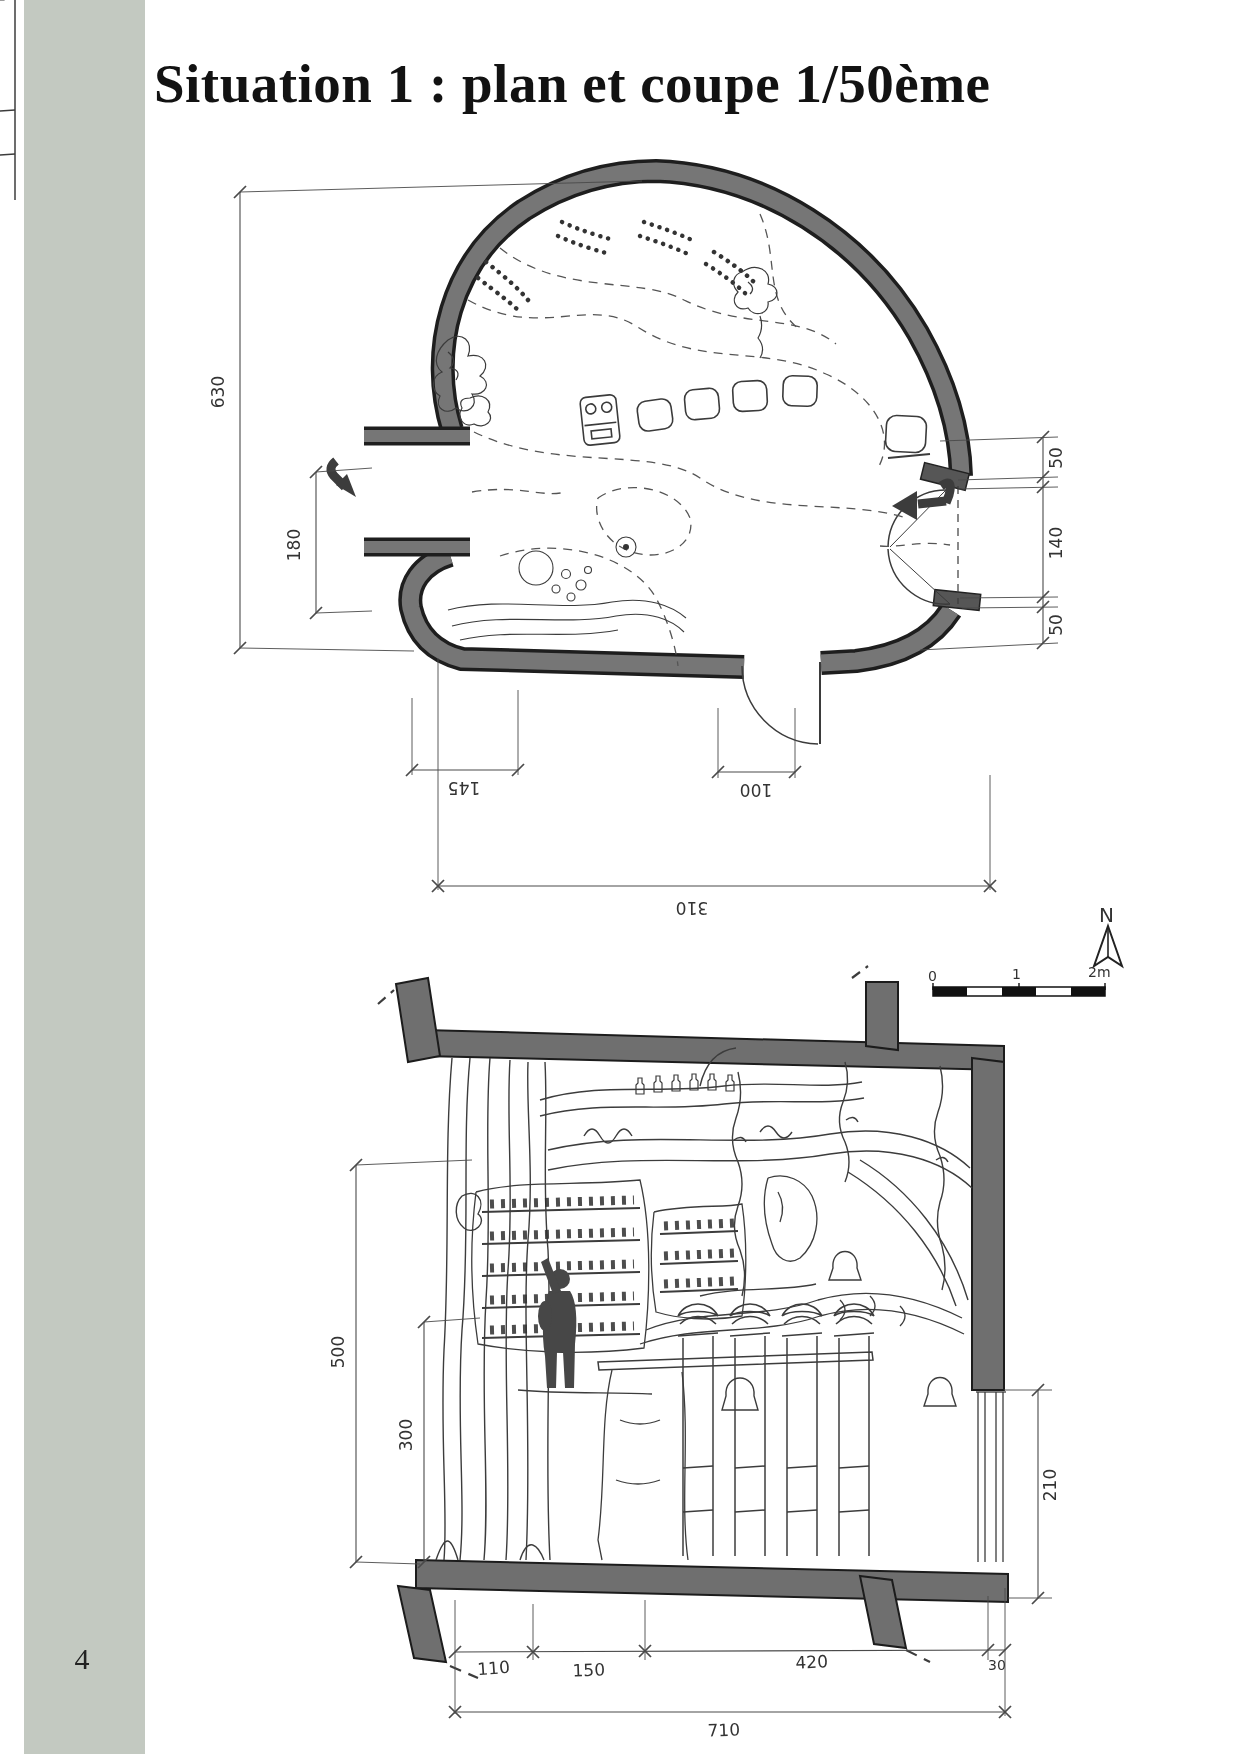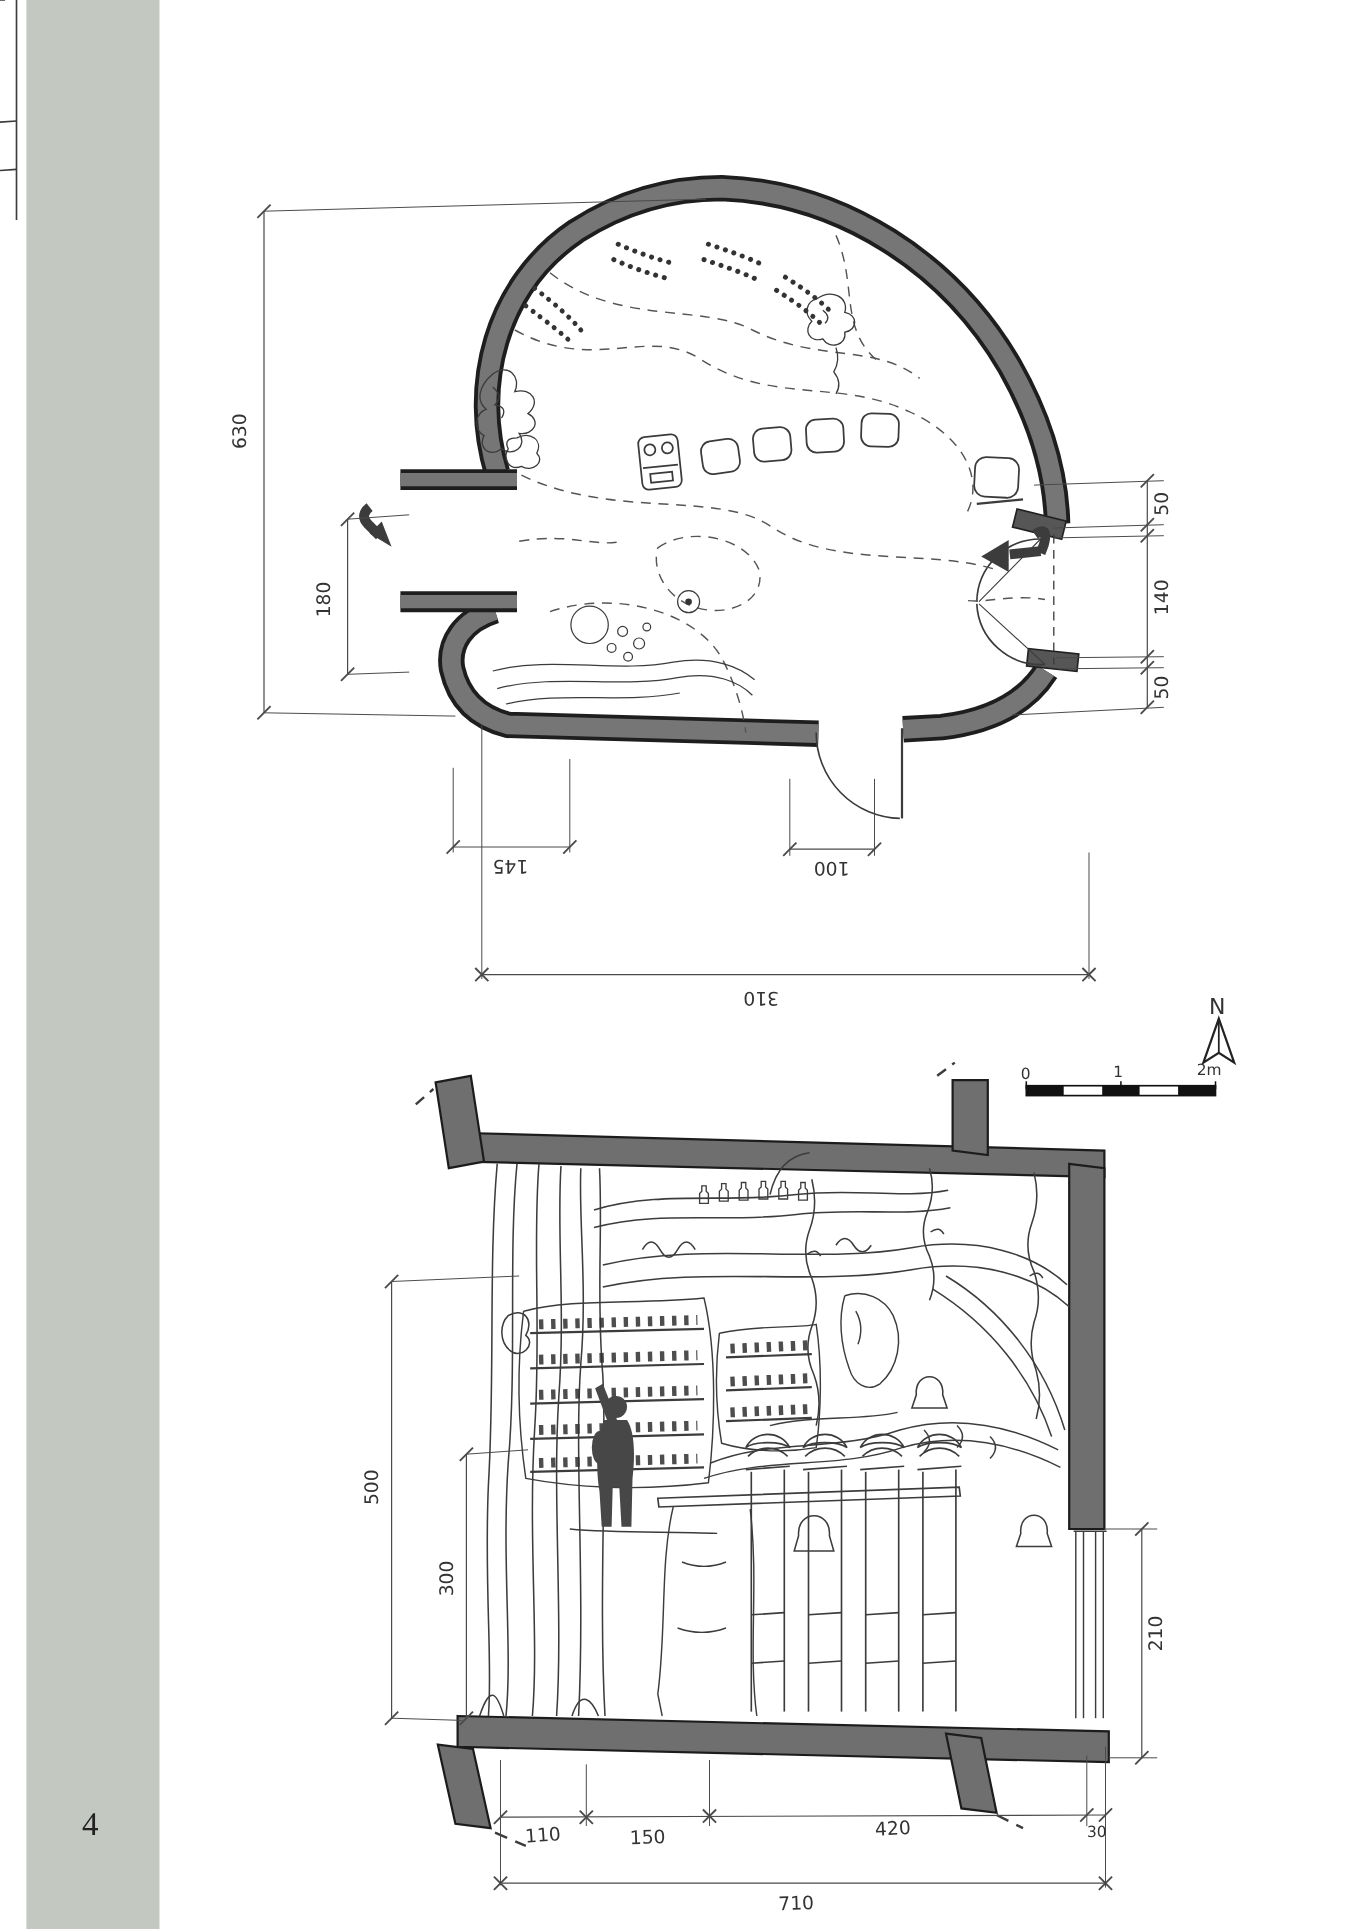--- a/index.html
+++ b/index.html
@@ -31,20 +31,21 @@
   .lab{font-size:17px;}
   .small-lab{font-size:14px;}
   .north-lab{font-size:20px;}
 </style>
 </head>
 <body>
 
 <div class="page">
   <div class="accent-strip"></div>
   <div class="page-number">4</div>
+  <div class="doc-title">Situation 1 : plan et coupe 1/50ème</div>
 
   <svg width="1241" height="1754" viewBox="0 0 1241 1754">
 
     <g stroke="#3b3b3b" fill="none" stroke-width="1.3">
 
       <g stroke="#1e1e1e" stroke-width="24">
         <path d="M 452,430 C 428,352 450,260 524,210 C 566,183 612,171 656,171 C 766,175 864,240 918,333 C 948,386 960,434 961,476"></path>
         <path d="M 951,610 C 932,640 898,656 856,661 L 821,663"></path>
         <path d="M 744,667 L 462,659 C 434,652 417,635 411,608 C 407,585 421,564 450,555"></path>
       </g>

